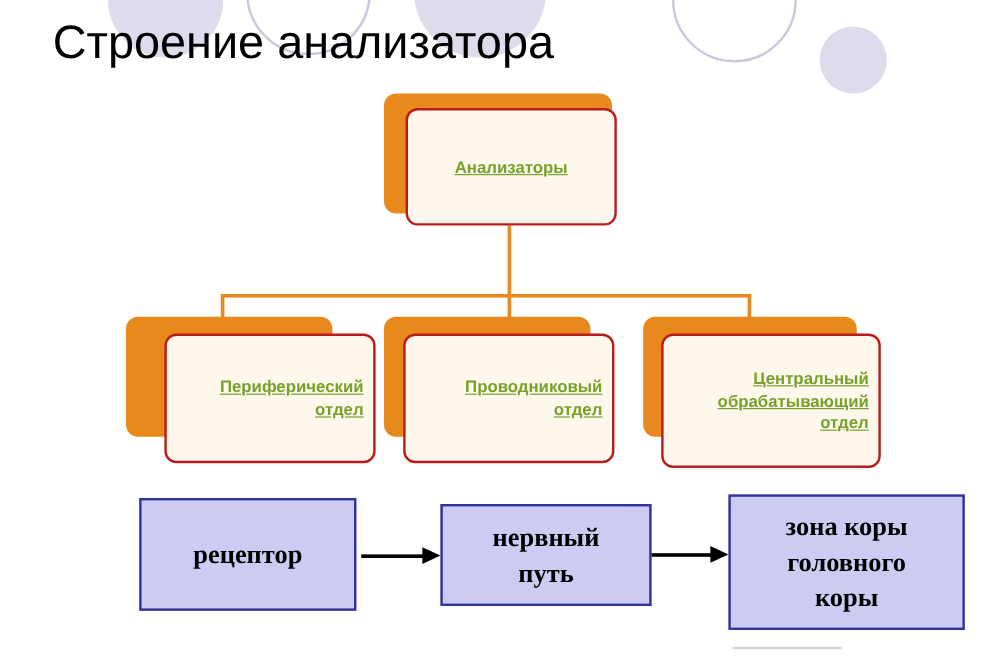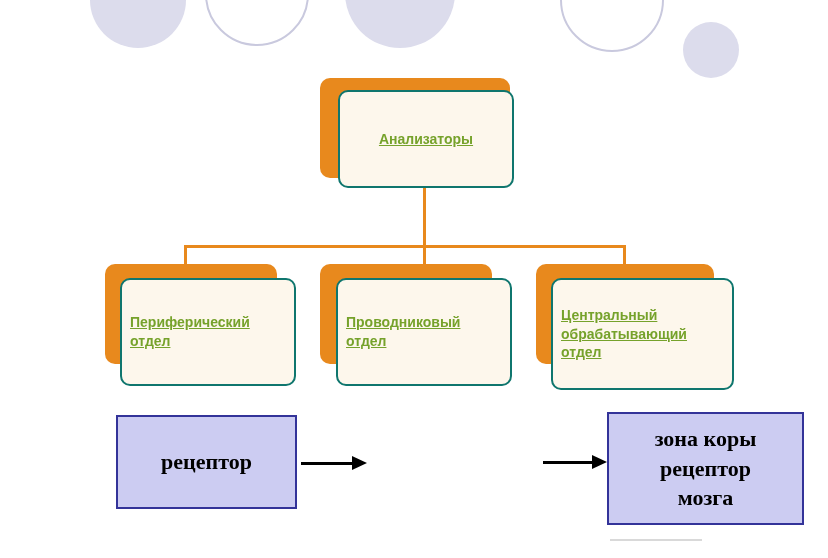--- a/index.html
+++ b/index.html
@@ -27,39 +27,39 @@
   }
 
   
   .node{position:absolute;}
   .node .back{
     position:absolute;left:0;top:0;
     background:#e8891d;border-radius:10px;
   }
   .node .front{
     position:absolute;
-    background:#fdf7ec;border:2px solid #0f766e;border-radius:10px;
+    background:#fdf7ec;border:2px solid #b91c1c;border-radius:10px;
     display:flex;align-items:center;justify-content:center;
-    text-align:left;box-sizing:border-box;
+    text-align:right;box-sizing:border-box;
   }
   .node .front span{
     color:#76a22b;
     font-size:14px;font-weight:700;
     text-decoration:underline;
     line-height:1.35;
     padding:0 8px;
   }
 
   .n-root{left:320px;top:78px;width:195px;height:112px;}
   .n-root .back{width:190px;height:100px;}
   .n-root .front{left:18px;top:12px;width:176px;height:98px;}
 
   .n-left{left:105px;top:264px;width:192px;height:124px;}
   .n-left .back{width:172px;height:100px;}
-  .n-left .front{left:15px;top:14px;width:176px;height:108px;}
+  .n-left .front{left:32px;top:14px;width:176px;height:108px;}
 
   .n-mid{left:320px;top:264px;width:192px;height:124px;padding-left:45px;}
   .n-mid .back{width:172px;height:100px;}
   .n-mid .front{left:16px;top:14px;width:176px;height:108px;}
 
   .n-right{left:536px;top:264px;width:160px;height:128px;}
   .n-right .back{width:178px;height:100px;}
   .n-right .front{left:15px;top:14px;width:183px;height:112px;}
 
   
@@ -111,20 +111,21 @@
 <body>
 
 <div class="slide">
 
   <div class="circle filled c1"></div>
   <div class="circle outline c2"></div>
   <div class="circle filled c3"></div>
   <div class="circle outline c4"></div>
   <div class="circle filled c5"></div>
 
+  <h1 class="title">Строение анализатора</h1>
 
   <div class="conn conn-v-root"></div>
   <div class="conn conn-h"></div>
   <div class="conn conn-v-l"></div>
   <div class="conn conn-v-m"></div>
   <div class="conn conn-v-r"></div>
 
   <div class="node n-root">
     <div class="back"></div>
     <div class="front">
@@ -155,25 +156,28 @@
 
   <div class="flowbox f1">
     <span>рецептор</span>
   </div>
 
   <div class="arrow a1">
     <div class="shaft"></div>
     <div class="head"></div>
   </div>
 
+  <div class="flowbox f2">
+    <span>нервный путь</span>
+  </div>
 
   <div class="arrow a2">
     <div class="shaft"></div>
     <div class="head"></div>
   </div>
 
   <div class="flowbox f3">
-    <span>зона коры рецептор мозга</span>
+    <span>зона коры головного коры</span>
   </div>
 
   <div class="bottom-line"></div>
 
 </div>
 
 </body></html>

